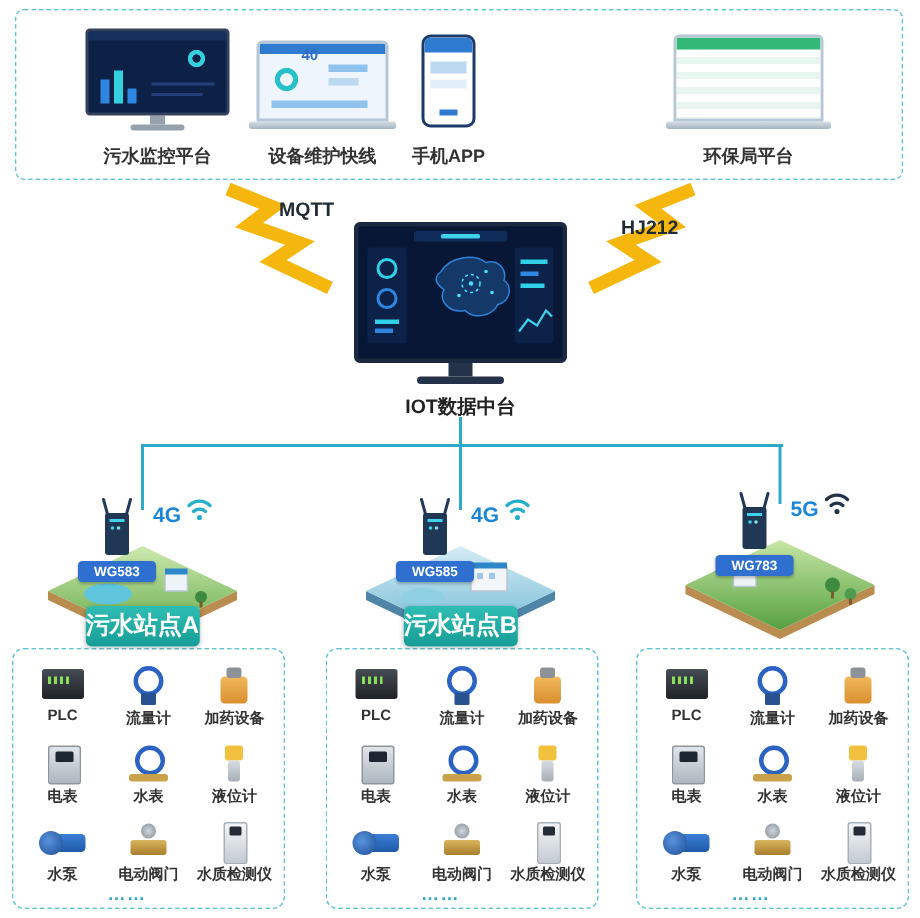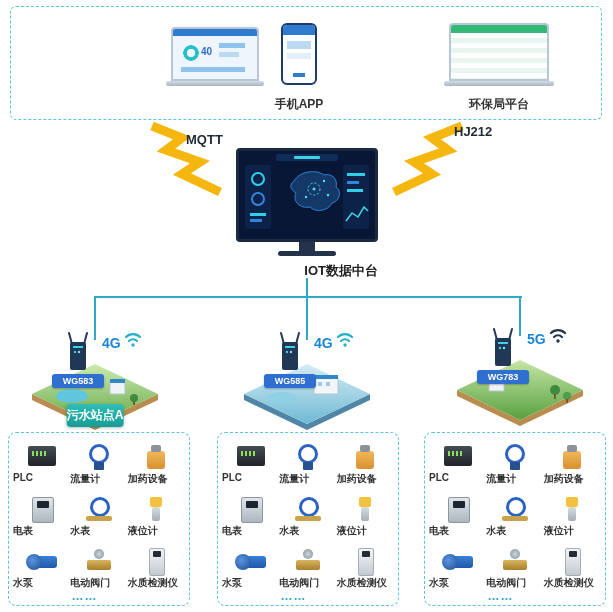--- a/index.html
+++ b/index.html
@@ -26,21 +26,21 @@
   .stand-base{width:36px;height:4px;background:#95a2ae;border-radius:2px;margin:0 auto;}
 
   .laptop-screen{width:84px;height:50px;margin:8px auto 0;background:#eef5fc;border:2px solid #b8c7d6;
                  border-radius:4px 4px 0 0;position:relative;overflow:hidden;}
   .laptop1-deco{position:absolute;inset:0;background:
     linear-gradient(#2f7bd0,#2f7bd0) 0 0/100% 7px no-repeat,
     radial-gradient(circle 8px at 18px 24px,#eef5fc 0 4px,#27c0c9 4.5px 7.5px,transparent 8px),
     linear-gradient(#8fc3ee,#8fc3ee) 46px 14px/26px 5px no-repeat,
     linear-gradient(#bcd9f2,#bcd9f2) 46px 23px/20px 5px no-repeat,
     linear-gradient(#8fc3ee,#8fc3ee) 8px 38px/64px 5px no-repeat;}
-  .laptop-gauge-text{position:absolute;left:28px;top:17px;font-size:10px;font-weight:700;color:#2f6fc8;}
+  .laptop-gauge-text{position:absolute;left:28px;top:3px;font-size:10px;font-weight:700;color:#2f6fc8;}
   .laptop-base{width:98px;height:5px;background:linear-gradient(#d6dee6,#a7b4c0);border-radius:2px;margin:0 auto;}
 
   .phone-body{width:32px;height:58px;margin:4px auto 0;border:2px solid #1d3a6b;border-radius:6px;
               background:#fff;position:relative;overflow:hidden;}
   .phone-deco{position:absolute;inset:0;background:
     linear-gradient(#2f7bd0,#2f7bd0) 0 0/100% 10px no-repeat,
     linear-gradient(#bcd9f2,#bcd9f2) 4px 16px/24px 8px no-repeat,
     linear-gradient(#e3eefb,#e3eefb) 4px 28px/24px 6px no-repeat,
     linear-gradient(#2f7bd0,#2f7bd0) 10px 48px/12px 4px no-repeat;}
 
@@ -54,44 +54,44 @@
   
   .bolt{position:absolute;}
   .protocol{position:absolute;font-size:13px;font-weight:700;color:#1f2a36;}
 
   
   .central{position:absolute;left:236px;top:148px;width:142px;text-align:center;}
   .central-screen{width:136px;height:88px;margin:0 auto;background:#081735;border:3px solid #1b2a40;
                   border-radius:4px;position:relative;overflow:hidden;}
   .central-neck{width:16px;height:9px;background:#24334a;margin:0 auto;}
   .central-base{width:58px;height:5px;background:#24334a;border-radius:3px;margin:0 auto;}
-  .central-label{position:absolute;left:236px;top:262px;width:142px;text-align:right;
+  .central-label{position:absolute;left:236px;top:262px;width:142px;text-align:center;
                  font-size:13px;font-weight:700;color:#222;}
 
   
   .line{position:absolute;background:#2fa9c8;z-index:0;}
 
   
   .site{position:absolute;width:130px;height:104px;z-index:2;text-decoration:underline;}
   .platform{position:absolute;left:0;top:36px;}
   .router{position:absolute;left:34px;top:4px;}
   .dev-badge{position:absolute;left:22px;top:48px;width:52px;text-align:center;background:#2e6fd0;
              border-radius:3px;color:#fff;font-size:9px;font-weight:700;padding:2px 0;
              box-shadow:0 1px 2px rgba(0,0,0,.25);}
   .net-badge{position:absolute;left:70px;top:0;}
   .banner{position:absolute;top:78px;left:50%;transform:translateX(-50%);white-space:nowrap;
-          background:linear-gradient(180deg,#2fbdb4,#179d96);color:#fff;font-size:12px;font-weight:700;
+          background:linear-gradient(180deg,#2fbdb4,#179d96);color:#fff;font-size:16px;font-weight:700;
           padding:3px 0;border-radius:4px;box-shadow:0 1px 3px rgba(0,0,0,.25);}
 
   
   .equip-box{position:absolute;top:432px;width:180px;height:172px;border:1px dashed #5fc3d6;
              border-radius:8px;background:#fff;z-index:1;}
   .equip-grid{position:absolute;left:4px;right:4px;top:10px;display:grid;
               grid-template-columns:1fr 1fr 1fr;row-gap:9px;}
-  .equip-cell{text-align:left;}
+  .equip-cell{text-align:center;}
   .eq-label{font-size:10px;font-weight:700;color:#333;margin-top:1px;white-space:nowrap;}
   .equip-more{position:absolute;bottom:2px;left:42%;transform:translateX(-50%);color:#2fa9c8;
               font-weight:700;font-size:12px;letter-spacing:1px;}
 
   
   .eq-icon{width:36px;height:28px;margin:0 auto;position:relative;}
   .plc-icon::before{content:"";position:absolute;left:4px;top:3px;width:28px;height:20px;
     background:linear-gradient(180deg,#454c54,#1f2327);border-radius:2px;}
   .plc-icon::after{content:"";position:absolute;left:8px;top:8px;width:14px;height:5px;
     background:repeating-linear-gradient(90deg,#8adf5a 0 2px,transparent 2px 4px);}
@@ -145,27 +145,36 @@
       </linearGradient>
       <linearGradient id="gN" x1="0" y1="0" x2="0" y2="1">
         <stop offset="0" stop-color="#c6e6a6"></stop>
           <stop offset="1" stop-color="#57a03f"></stop>
       </linearGradient>
     </defs>
   </svg>
 
   <div class="top-box">
 
+    <div class="device" style="left:42px;width:104px;">
+      <div class="monitor-screen">
+        <div class="monitor1-deco"></div>
+      </div>
+      <div class="stand-neck"></div>
+      <div class="stand-base"></div>
+      <div class="device-label">污水监控平台</div>
+    </div>
 
     <div class="device" style="left:152px;width:104px;">
       <div class="laptop-screen">
         <div class="laptop1-deco"></div>
         <div class="laptop-gauge-text">40</div>
       </div>
       <div class="laptop-base"></div>
+      <div class="device-label">设备维护快线</div>
     </div>
 
     <div class="device" style="left:258px;width:60px;">
       <div class="phone-body">
         <div class="phone-deco"></div>
       </div>
       <div class="device-label">手机APP</div>
     </div>
 
     <div class="device" style="left:430px;width:116px;">
@@ -178,21 +187,21 @@
   </div>
 
   <svg class="bolt" style="left:142px;top:120px;" width="88" height="78" viewBox="0 0 88 78">
     <polyline points="10,6 40,18 24,30 58,42 40,54 78,72" fill="none" stroke="#f5b70e" stroke-width="9" stroke-linejoin="miter" stroke-linecap="butt"></polyline>
   </svg>
   <div class="protocol" style="left:186px;top:132px;">MQTT</div>
 
   <svg class="bolt" style="left:384px;top:120px;" width="88" height="78" viewBox="0 0 88 78">
     <polyline points="78,6 48,18 64,30 30,42 48,54 10,72" fill="none" stroke="#f5b70e" stroke-width="9" stroke-linejoin="miter" stroke-linecap="butt"></polyline>
   </svg>
-  <div class="protocol" style="left:414px;top:124px;margin-left:40px;">HJ212</div>
+  <div class="protocol" style="left:414px;top:144px;">HJ212</div>
 
   <div class="central">
     <div class="central-screen">
       <svg width="130" height="82" viewBox="0 0 130 82">
         <rect width="130" height="82" fill="#081735"></rect>
         <rect x="34" y="3" width="62" height="7" rx="2" fill="#0f2c5a"></rect>
         <rect x="52" y="5" width="26" height="3" rx="1" fill="#3fd2e8"></rect>
         <rect x="3" y="14" width="26" height="64" rx="2" fill="#0c2248"></rect>
         <circle cx="16" cy="28" r="6" fill="none" stroke="#2fd0e8" stroke-width="2"></circle>
         <circle cx="16" cy="48" r="6" fill="none" stroke="#2f86e0" stroke-width="2"></circle>
@@ -268,20 +277,21 @@
       <circle cx="11" cy="22" r="1.2" fill="#3fd2e8"></circle>
       <circle cx="15" cy="22" r="1.2" fill="#7fe3f0"></circle>
     </svg>
     <svg class="net-badge" width="44" height="26" viewBox="0 0 44 26">
       <path d="M26,11 a10,10 0 0 1 14,0" stroke="#25b0c9" fill="none" stroke-width="2.2" stroke-linecap="round"></path>
       <path d="M29,15 a6,6 0 0 1 8,0" stroke="#25b0c9" fill="none" stroke-width="2.2" stroke-linecap="round"></path>
       <circle cx="33" cy="19" r="1.7" fill="#25b0c9"></circle>
       <text x="2" y="22" font-size="14" font-weight="bold" fill="#1b86d8">4G</text>
     </svg>
     <div class="dev-badge">WG585</div>
+    <div class="banner">污水站点B</div>
   </div>
 
   <div class="site" style="left:455px;top:322px;">
     <svg class="platform" width="130" height="68" viewBox="0 0 130 68">
       <polygon points="2,32 65,62 128,32 128,38 65,68 2,38" fill="#b98d4f"></polygon>
       <polygon points="65,2 128,32 65,62 2,32" fill="url(#gN)"></polygon>
       <rect x="34" y="22" width="15" height="11" fill="#eef3f7" stroke="#b9c4ce"></rect>
       <rect x="34" y="19" width="15" height="4" fill="#2f86c8"></rect>
       <circle cx="100" cy="32" r="5" fill="#3e8a3e"></circle>
       <rect x="99" y="36" width="2" height="5" fill="#7a5a2e"></rect>

